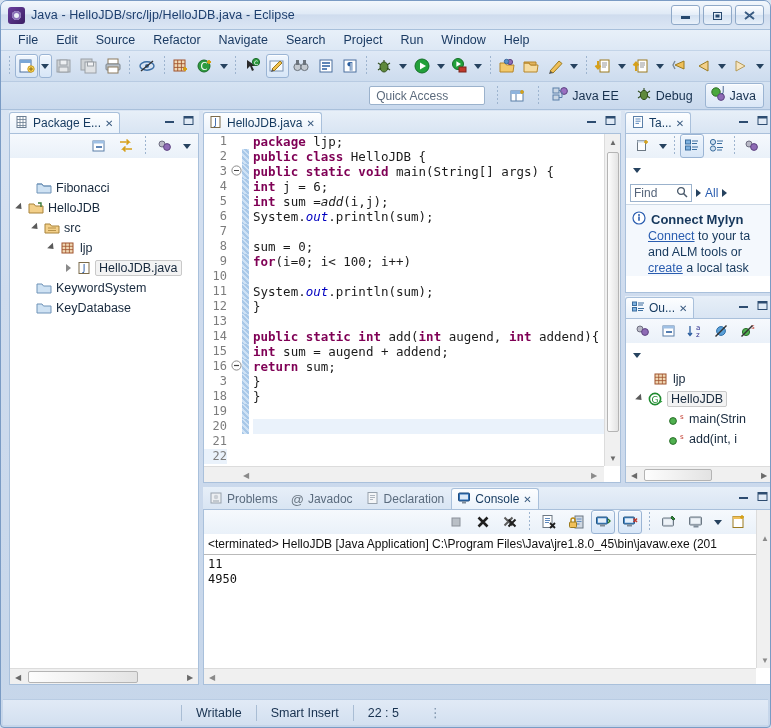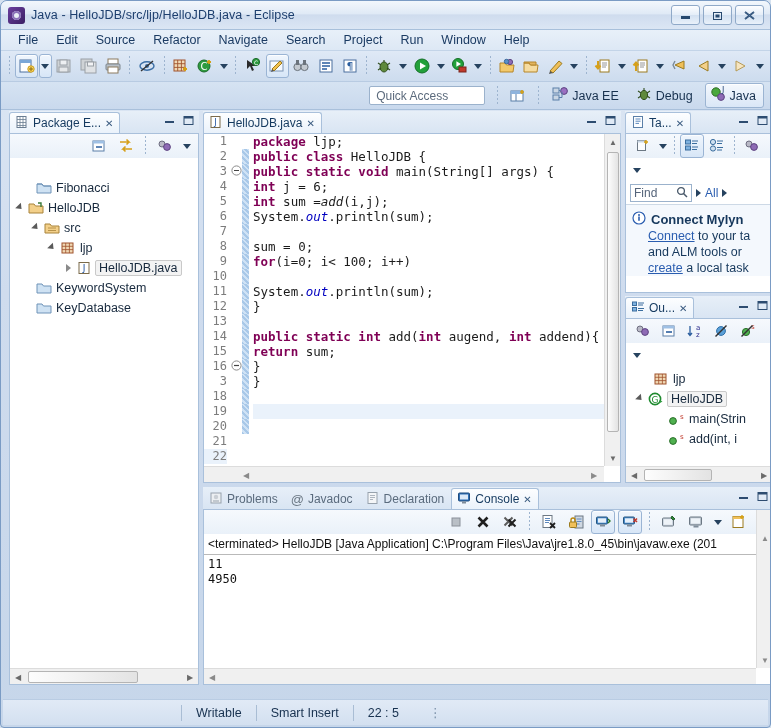--- a/index.html
+++ b/index.html
@@ -685,20 +685,21 @@
               <div class="cl"><span class="kw">int</span><span> sum =</span><span class="mth">add</span><span>(i,j);</span></div>
               <div class="cl"><span>System.</span><span class="fld">out</span><span>.println(sum);</span></div>
               <div class="cl">&nbsp;</div>
               <div class="cl"><span>sum = 0;</span></div>
               <div class="cl"><span class="kw">for</span><span>(i=0; i&lt; 100; i++)</span></div>
               <div class="cl">&nbsp;</div>
               <div class="cl"><span>System.</span><span class="fld">out</span><span>.println(sum);</span></div>
               <div class="cl"><span>}</span></div>
               <div class="cl">&nbsp;</div>
               <div class="cl"><span class="kw">public static int</span><span> add(</span><span class="kw">int</span><span> augend, </span><span class="kw">int</span><span> addend){</span></div>
+              <div class="cl"><span class="kw">int</span><span> sum = augend + addend;</span></div>
               <div class="cl"><span class="kw">return</span><span> sum;</span></div>
               <div class="cl"><span>}</span></div>
               <div class="cl"><span>}</span></div>
               <div class="cl">&nbsp;</div>
               <div class="cl current-line">&nbsp;</div>
             </div>
         </div>
         <div class="sb-v">
           <div class="sb-arrow" style="position:absolute;top:0;">▲</div>
           <div class="sb-thumb" style="position:absolute;top:18px;left:2px;width:12px;height:280px;"></div>

